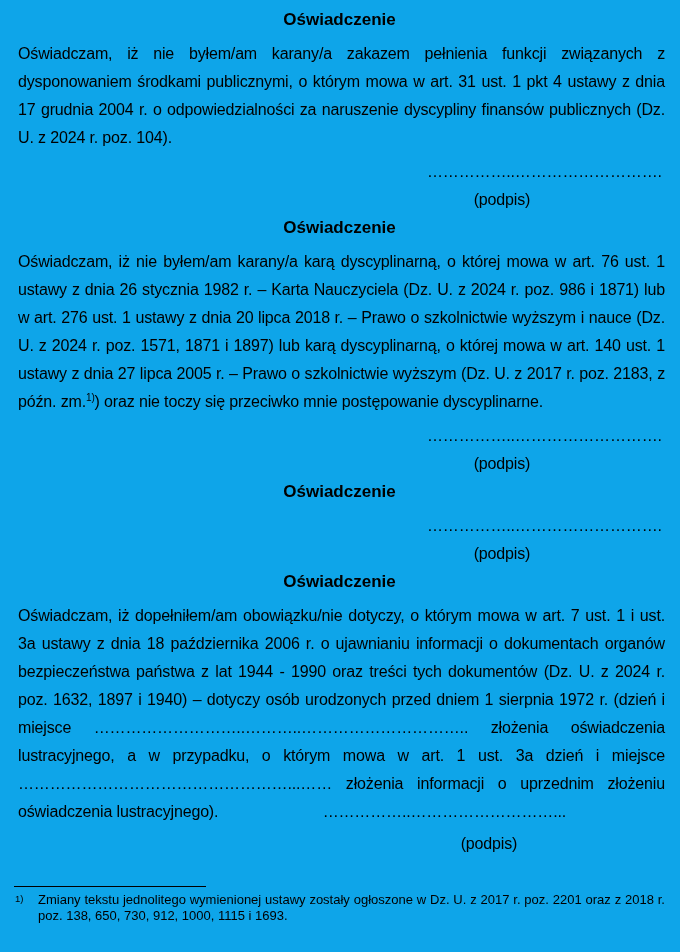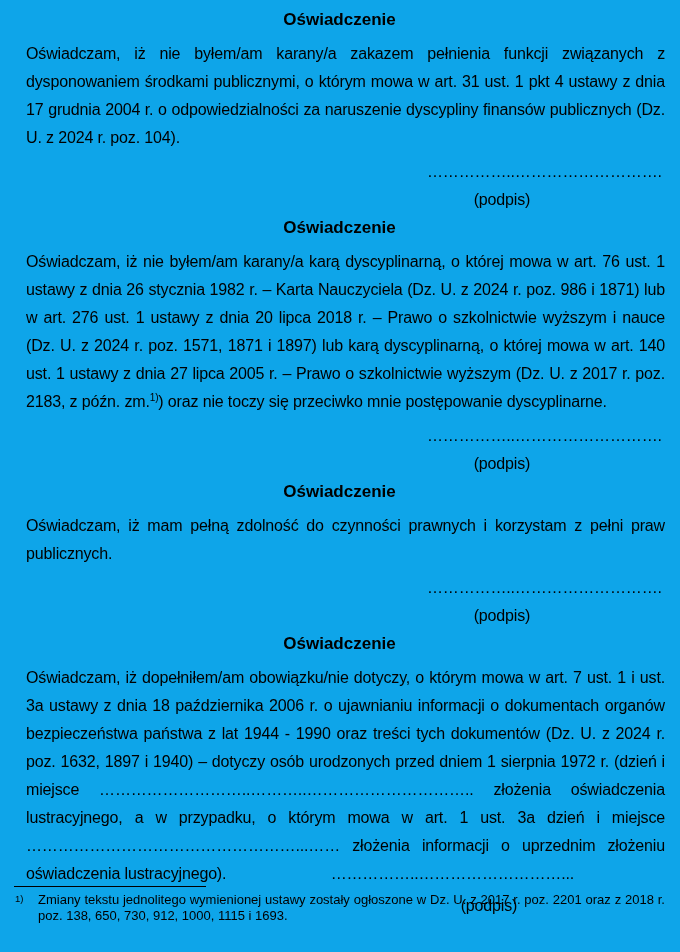--- a/index.html
+++ b/index.html
@@ -23,21 +23,21 @@
   }
   .section-title {
     margin: 0;
     font-size: 17px;
     font-weight: bold;
     text-align: center;
     line-height: 28px;
     letter-spacing: 0;
   }
   .body-text {
-    margin: 6px 0 0 12px;
+    margin: 6px 0 0 4px;
     text-align: justify;
     line-height: 28px;
   }
   .sig-block {
     width: 236px;
     margin: 6px 2px 0 auto;
   }
   .sig-dots {
     line-height: 28px;
     white-space: nowrap;
@@ -115,21 +115,20 @@
       <span>Oświadczam, iż nie byłem/am karany/a karą dyscyplinarną, o której mowa w art. 76 ust. 1 ustawy z dnia 26 stycznia 1982 r. – Karta Nauczyciela (Dz. U. z 2024 r. poz. 986 i 1871) lub w art. 276 ust. 1 ustawy z dnia 20 lipca 2018 r. – Prawo o szkolnictwie wyższym i nauce (Dz. U. z 2024 r. poz. 1571, 1871 i 1897) lub karą dyscyplinarną, o której mowa w art. 140 ust. 1 ustawy z dnia 27 lipca 2005 r. – Prawo o szkolnictwie wyższym (Dz. U. z 2017 r. poz. 2183, z późn. zm.</span><sup class="fnref">1)</sup><span>) oraz nie toczy się przeciwko mnie postępowanie dyscyplinarne.</span>
     </p>
     <div class="sig-block">
       <div class="sig-dots">……………..………………………...</div>
       <div class="sig-label">(podpis)</div>
     </div>
   </section>
 
   <section>
     <h2 class="section-title">Oświadczenie</h2>
-    <p class="body-text">Oświadczam, iż mam pełną zdolność do czynności prawnych i korzystam z pełni praw publicznych.</p>
     <div class="sig-block">
       <div class="sig-dots">……………..………………………...</div>
       <div class="sig-label">(podpis)</div>
     </div>
   </section>
 
   <section>
     <h2 class="section-title">Oświadczenie</h2>
     <p class="body-text">
       <span>Oświadczam, iż dopełniłem/am obowiązku/nie dotyczy, o którym mowa w art. 7 ust. 1 i ust. 3a ustawy z dnia 18 października 2006 r. o ujawnianiu informacji o dokumentach organów bezpieczeństwa państwa z lat 1944 - 1990 oraz treści tych dokumentów (Dz. U. z 2024 r. poz. 1632, 1897 i 1940) – dotyczy osób urodzonych przed dniem 1 sierpnia 1972 r. (dzień i miejsce</span>

